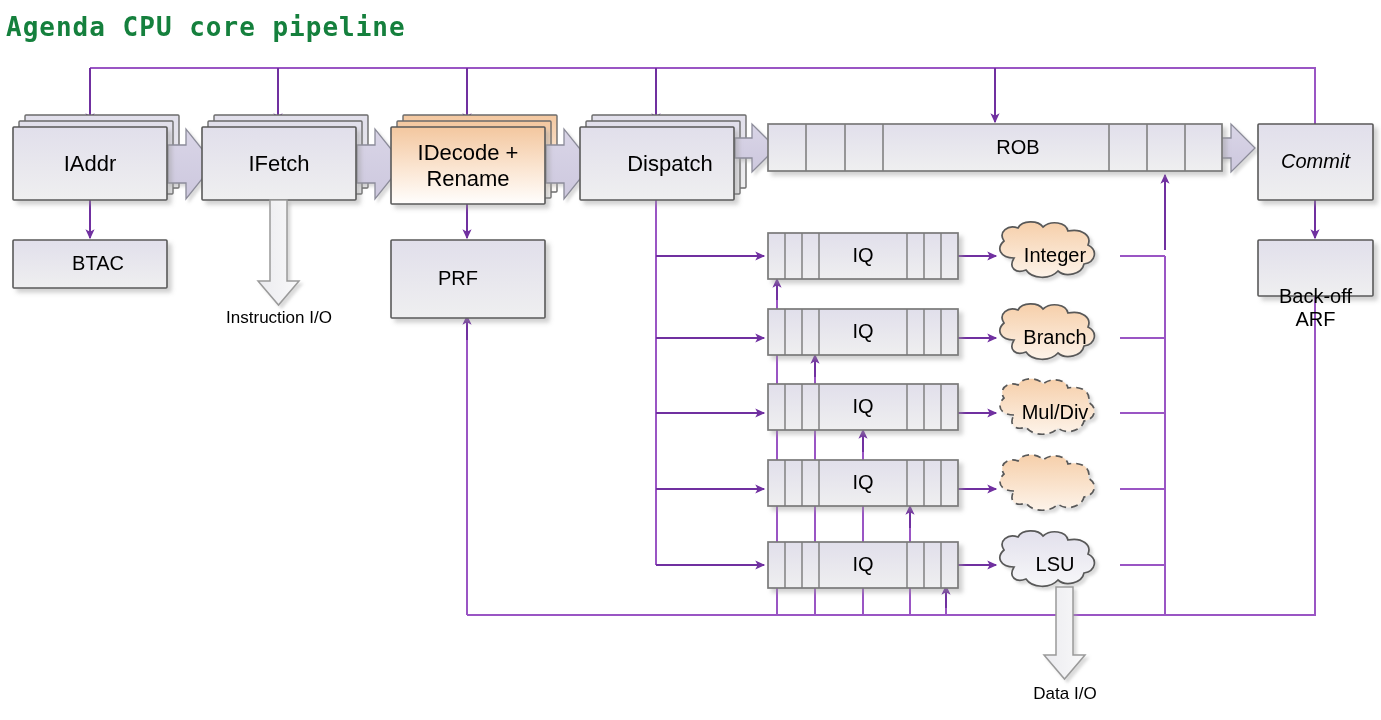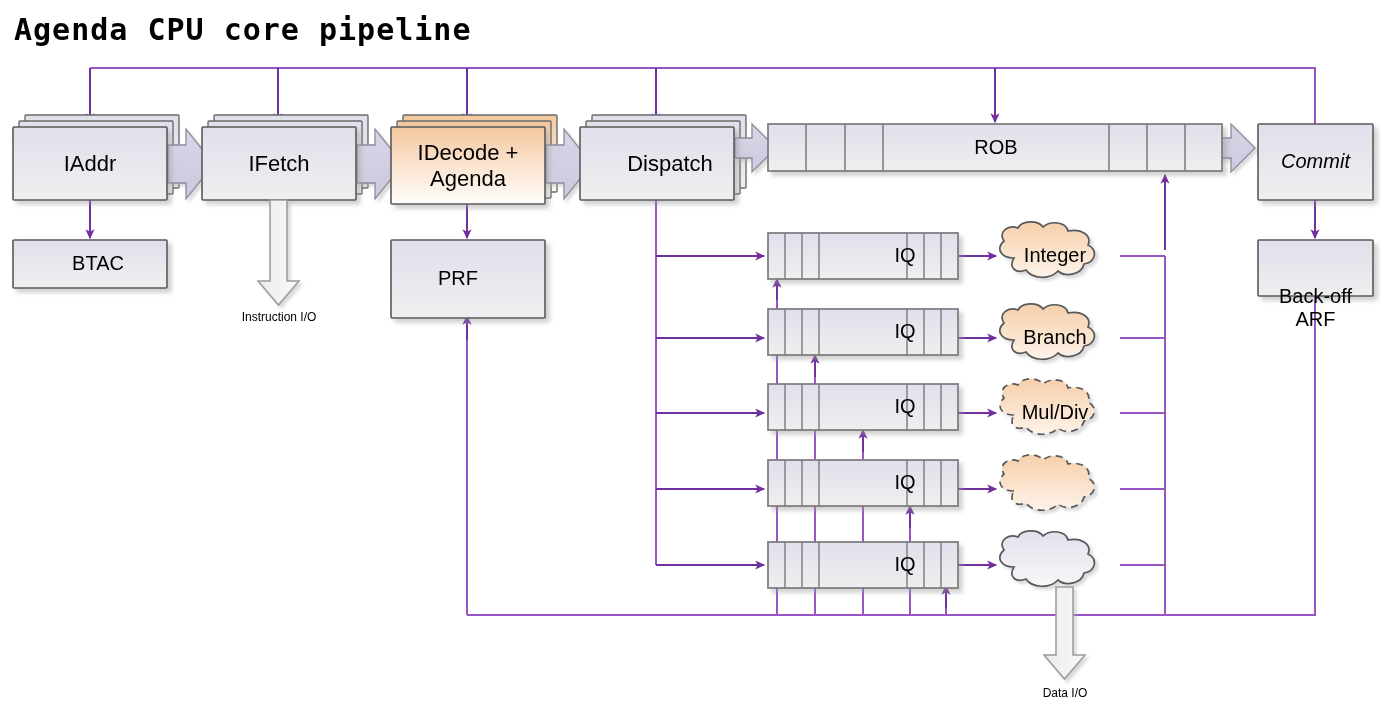--- a/index.html
+++ b/index.html
@@ -22,45 +22,45 @@
     height: 720px;
   }
   #svg-layer {
     position: absolute;
     left: 0; top: 0;
     width: 1381px;
     height: 720px;
   }
   .title-text {
     position: absolute;
-    left: 14px;
+    left: 6px;
     top: 12px;
     font-family: "DejaVu Sans Mono", "Liberation Mono", monospace;
-    font-size: 30px;
+    font-size: 26px;
     font-weight: bold;
     letter-spacing: 1px;
-    color: #000000;
+    color: #15803d;
     white-space: nowrap;
   }
   .node-label {
     position: absolute;
     display: flex;
     align-items: center;
     justify-content: center;
     text-align: center;
     color: #000000;
     font-family: "Liberation Sans", sans-serif;
     pointer-events: none;
     line-height: 1.16;
   }
   .lbl-stage  { font-size: 22px; }
   .lbl-small  { font-size: 20px; }
-  .lbl-iq     { font-size: 20px; margin-left: 42px; }
+  .lbl-iq     { font-size: 20px; }
   .lbl-cloud  { font-size: 20px; }
-  .lbl-io     { font-size: 12px; }
+  .lbl-io     { font-size: 17px; }
 </style>
 </head>
 <body>
 
 <div id="diagram-root">
 
   <div class="title-text">Agenda CPU core pipeline</div>
 
   <svg id="svg-layer" viewBox="0 0 1381 720" xmlns="http://www.w3.org/2000/svg">
     <defs>
@@ -303,41 +303,42 @@
       <path d="M 270 200 L 287 200 L 287 281 L 299 281 L 278.5 305 L 258 281 L 270 281 Z"></path>
       <path d="M 1056 587 L 1073 587 L 1073 655 L 1085 655 L 1064.5 679 L 1044 655 L 1056 655 Z"></path>
     </g>
   </svg>
 
   <div class="node-label lbl-stage" style="left:13px; top:127px; width:154px; height:73px;">IAddr</div>
 
   <div class="node-label lbl-stage" style="left:202px; top:127px; width:154px; height:73px;">IFetch</div>
 
   <div class="node-label lbl-stage" style="left:391px; top:127px; width:154px; height:77px; white-space:pre-line;">IDecode +
-Agenda</div>
+Rename</div>
 
   <div class="node-label lbl-stage" style="left:580px; top:127px; width:180px; height:73px;">Dispatch</div>
 
   <div class="node-label lbl-small" style="left:13px; top:240px; width:154px; height:48px;padding-left:8px;">BTAC</div>
 
   <div class="node-label lbl-small" style="left:381px; top:240px; width:154px; height:78px;">PRF</div>
 
   <div class="node-label lbl-small" style="left:1258px; top:240px; width:115px; height:56px; white-space:pre-line;margin-top:40px;">Back-off
 ARF</div>
 
   <div class="node-label lbl-small" style="left:1258px; top:124px; width:115px; height:76px;font-style:italic;">Commit</div>
 
-  <div class="node-label lbl-small" style="left:883px; top:124px; width:226px; height:47px;">ROB</div>
+  <div class="node-label lbl-small" style="left:883px; top:124px; width:226px; height:47px;padding-left:22px;">ROB</div>
 
   <div class="node-label lbl-iq" style="left:819px; top:233px; width:88px; height:46px;">IQ</div>
   <div class="node-label lbl-iq" style="left:819px; top:309px; width:88px; height:46px;">IQ</div>
   <div class="node-label lbl-iq" style="left:819px; top:384px; width:88px; height:46px;">IQ</div>
   <div class="node-label lbl-iq" style="left:819px; top:460px; width:88px; height:46px;">IQ</div>
   <div class="node-label lbl-iq" style="left:819px; top:542px; width:88px; height:46px;">IQ</div>
 
   <div class="node-label lbl-cloud" style="left:1000px; top:232px; width:110px; height:48px;">Integer</div>
   <div class="node-label lbl-cloud" style="left:1000px; top:314px; width:110px; height:48px;">Branch</div>
   <div class="node-label lbl-cloud" style="left:1000px; top:389px; width:110px; height:48px;">Mul/Div</div>
+  <div class="node-label lbl-cloud" style="left:1000px; top:541px; width:110px; height:48px;">LSU</div>
 
   <div class="node-label lbl-io" style="left:193px; top:307px; width:172px; height:22px;">Instruction I/O</div>
   <div class="node-label lbl-io" style="left:994px; top:683px; width:142px; height:22px;">Data I/O</div>
 
 </div>
 
 </body></html>

